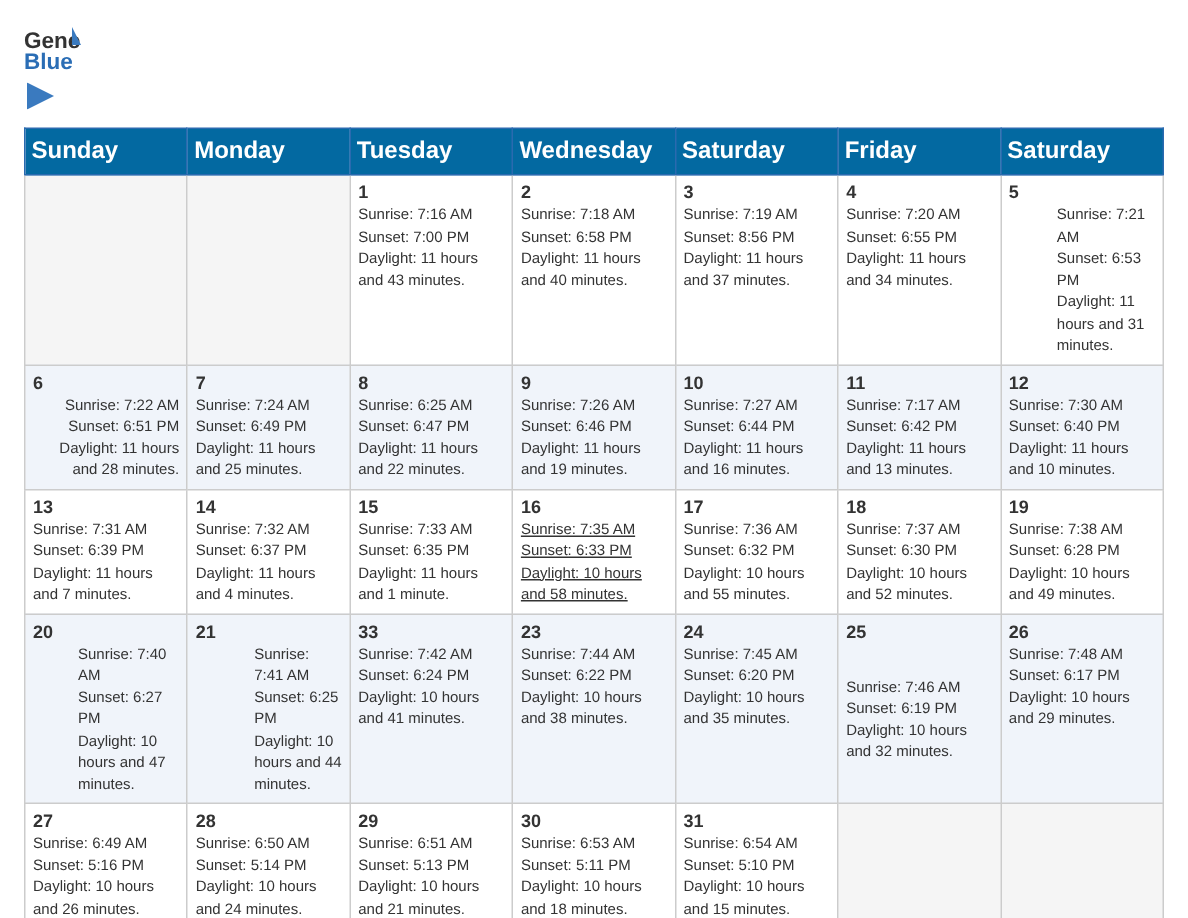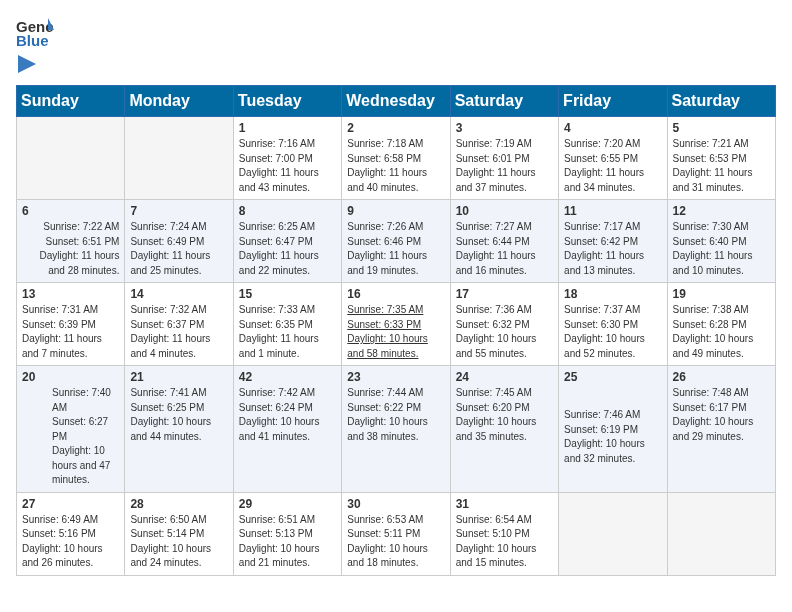--- a/index.html
+++ b/index.html
@@ -131,32 +131,32 @@
         </td>
         <td>
           <div class="day-num">2</div>
           <div class="day-info" style="white-space: pre-line;">Sunrise: 7:18 AM
 Sunset: 6:58 PM
 Daylight: 11 hours and 40 minutes.</div>
         </td>
         <td>
           <div class="day-num">3</div>
           <div class="day-info" style="white-space: pre-line;">Sunrise: 7:19 AM
-Sunset: 6:01 PM
+Sunset: 8:56 PM
 Daylight: 11 hours and 37 minutes.</div>
         </td>
         <td>
           <div class="day-num">4</div>
           <div class="day-info" style="white-space: pre-line;">Sunrise: 7:20 AM
 Sunset: 6:55 PM
 Daylight: 11 hours and 34 minutes.</div>
         </td>
         <td>
           <div class="day-num">5</div>
-          <div class="day-info" style="white-space: pre-line;">Sunrise: 7:21 AM
+          <div class="day-info" style="white-space: pre-line; margin-left: 32px;">Sunrise: 7:21 AM
 Sunset: 6:53 PM
 Daylight: 11 hours and 31 minutes.</div>
         </td>
       </tr>
       <tr class="row-shade">
         <td>
           <div class="day-num">6</div>
           <div class="day-info" style="white-space: pre-line; text-align: right;">Sunrise: 7:22 AM
 Sunset: 6:51 PM
 Daylight: 11 hours and 28 minutes.</div>
@@ -244,26 +244,26 @@
       </tr>
       <tr class="row-shade">
         <td>
           <div class="day-num">20</div>
           <div class="day-info" style="white-space: pre-line; margin-left: 30px;">Sunrise: 7:40 AM
 Sunset: 6:27 PM
 Daylight: 10 hours and 47 minutes.</div>
         </td>
         <td>
           <div class="day-num">21</div>
-          <div class="day-info" style="white-space: pre-line;">Sunrise: 7:41 AM
+          <div class="day-info" style="white-space: pre-line; margin-left: 39px;">Sunrise: 7:41 AM
 Sunset: 6:25 PM
 Daylight: 10 hours and 44 minutes.</div>
         </td>
         <td>
-          <div class="day-num">42</div>
+          <div class="day-num">33</div>
           <div class="day-info" style="white-space: pre-line;">Sunrise: 7:42 AM
 Sunset: 6:24 PM
 Daylight: 10 hours and 41 minutes.</div>
         </td>
         <td>
           <div class="day-num">23</div>
           <div class="day-info" style="white-space: pre-line;">Sunrise: 7:44 AM
 Sunset: 6:22 PM
 Daylight: 10 hours and 38 minutes.</div>
         </td>

